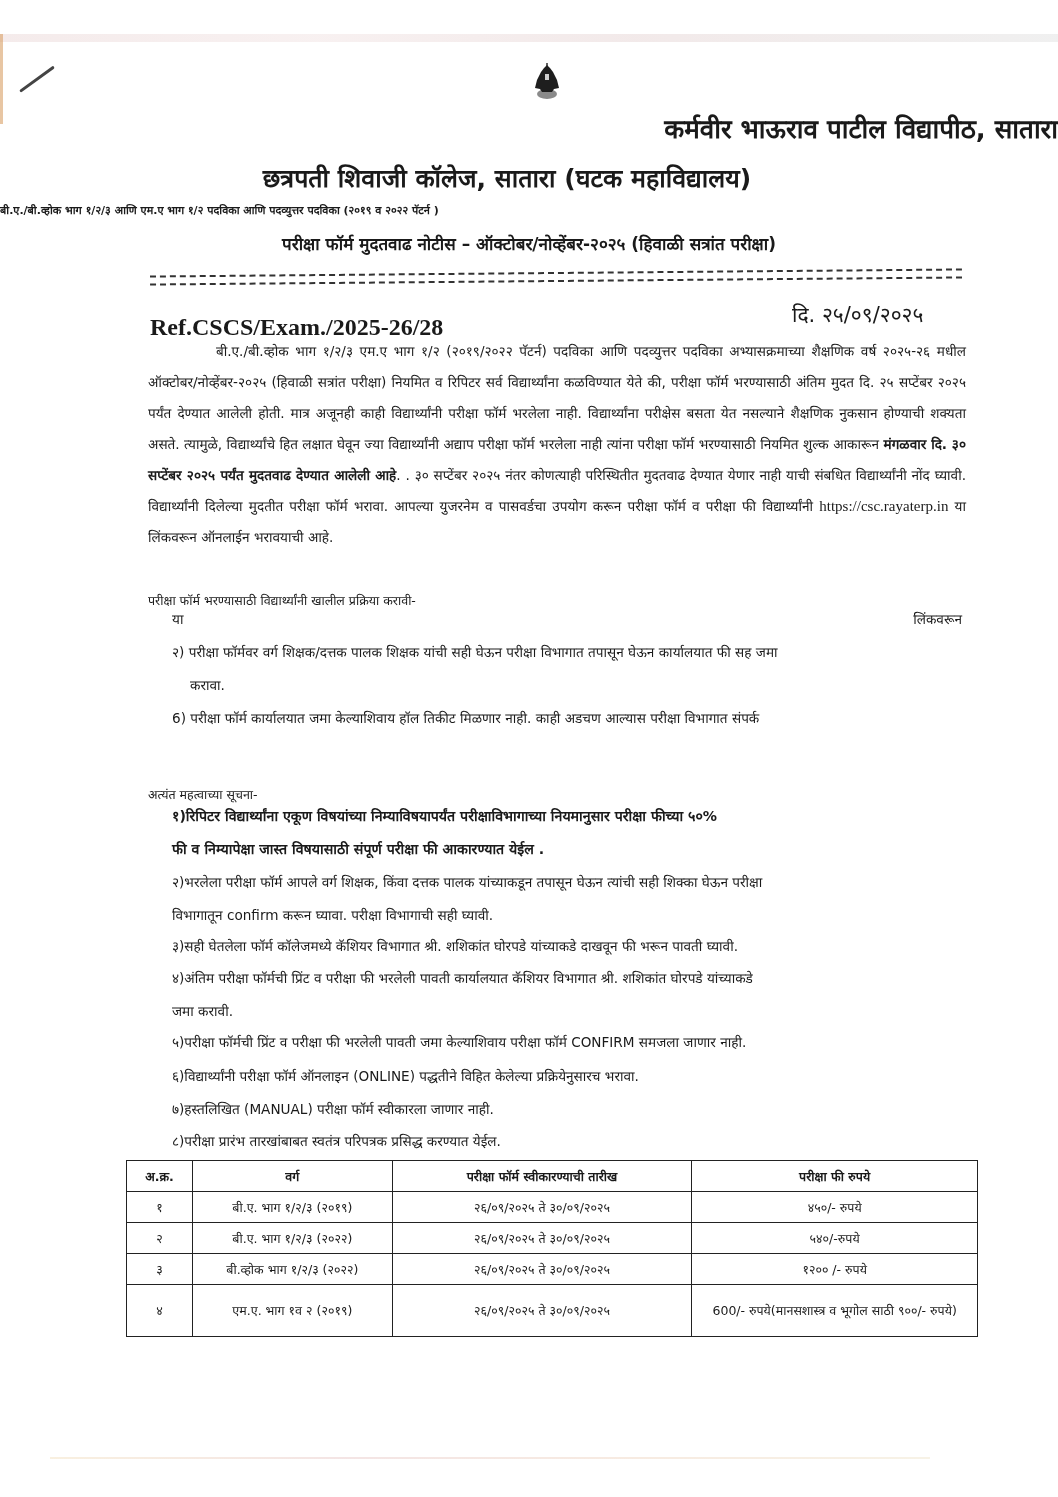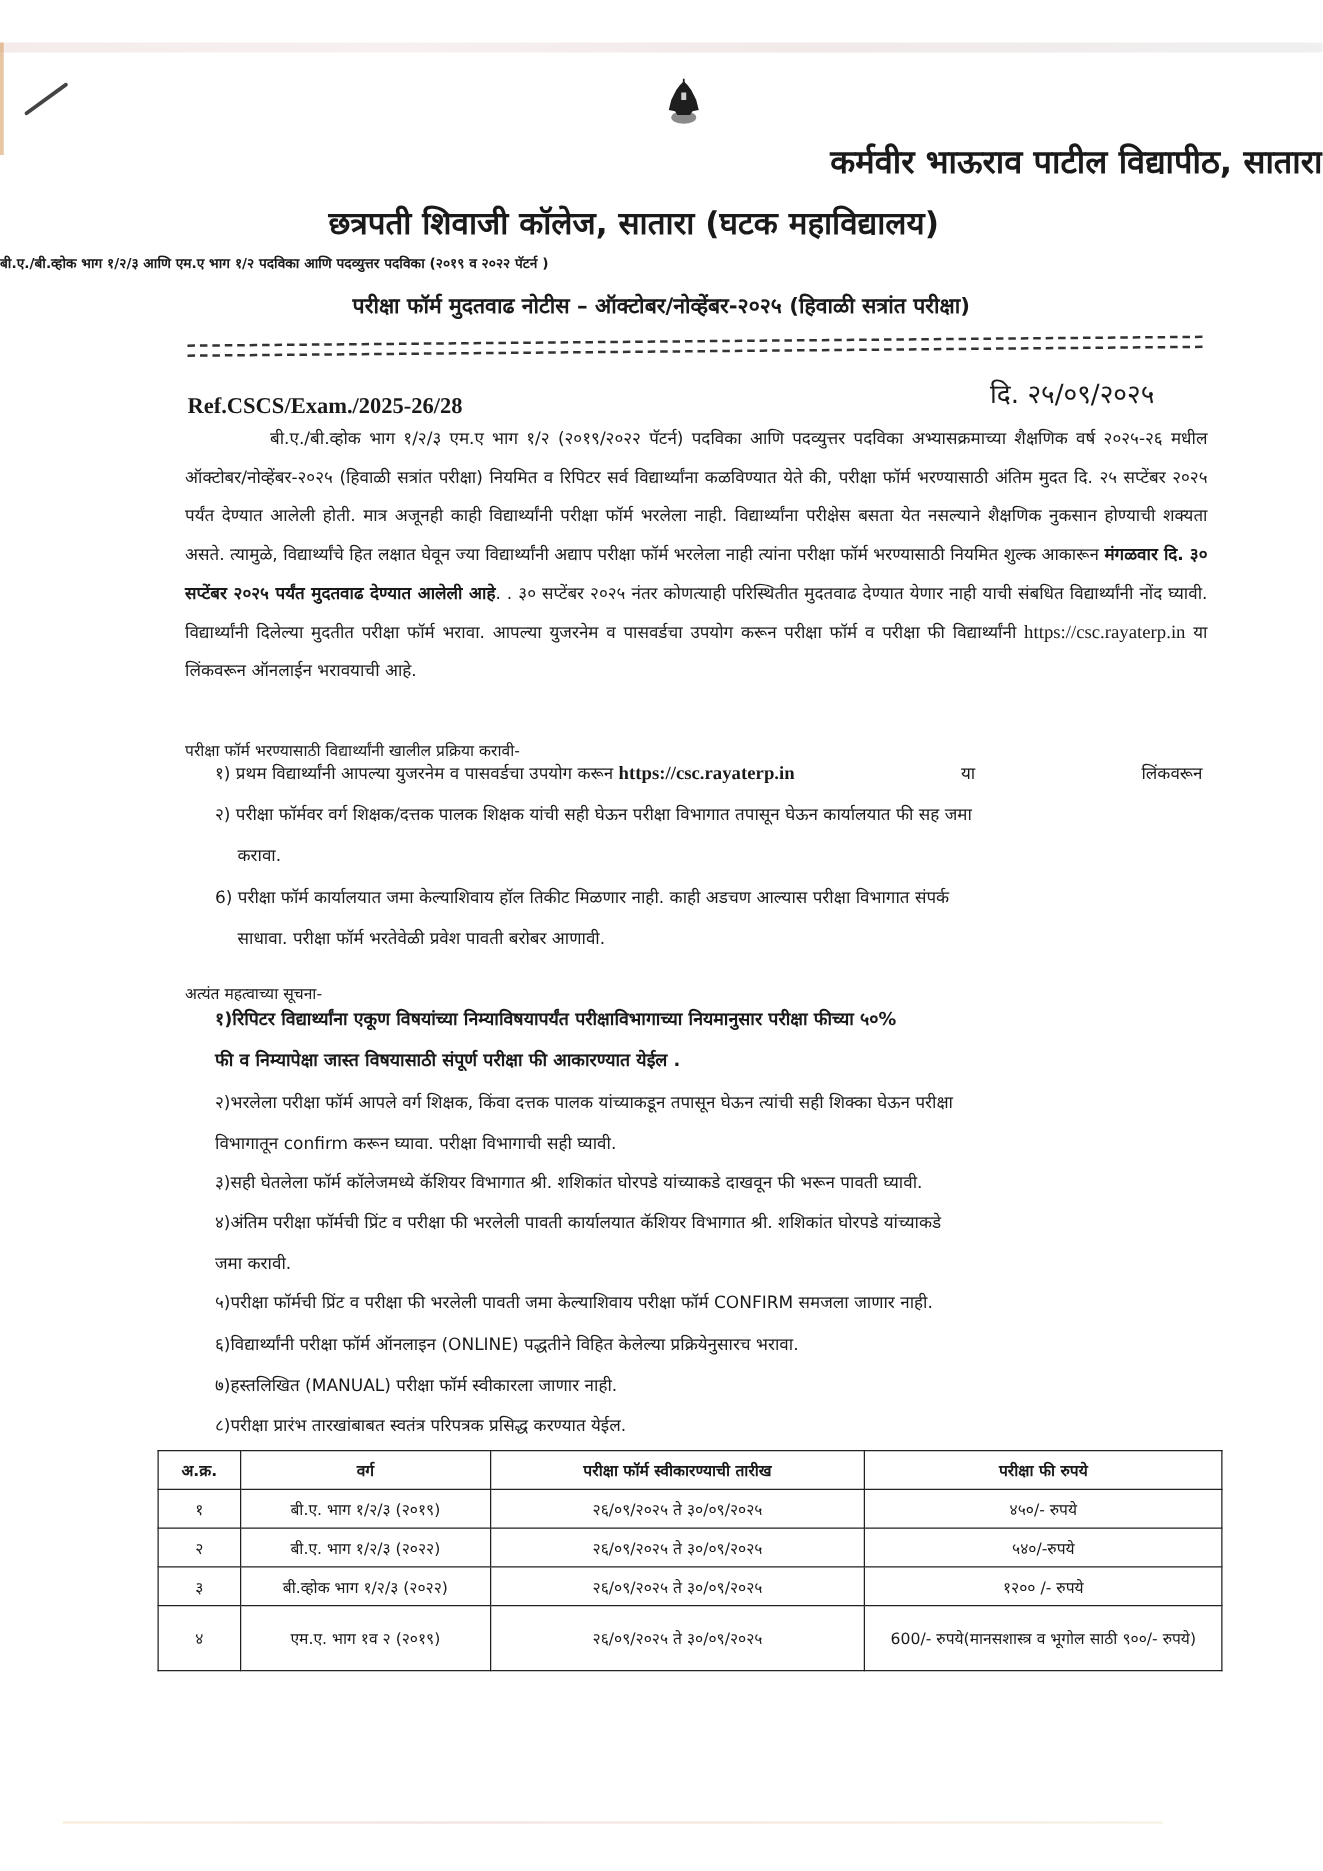--- a/index.html
+++ b/index.html
@@ -14,21 +14,21 @@
   .pen-mark { position: absolute; left: 20px; top: 62px; width: 42px; height: 3px; background: #444;
     transform: rotate(-36deg); transform-origin: left center; border-radius: 2px; top: 90px; }
   .logo { position: absolute; left: 532px; top: 62px; width: 30px; height: 40px; }
   .h1 { position: absolute; left: 0; width: 1058px; top: 110px; text-align: right; font-size: 26px; font-weight: bold; }
   .h2 { position: absolute; left: 0; width: 1014px; top: 160px; text-align: center; font-size: 25px; font-weight: bold; }
   .h3 { position: absolute; left: 0; width: 1058px; top: 202px; text-align: left; font-size: 11px; font-weight: bold; }
   .h4 { position: absolute; left: 0; width: 1058px; top: 232px; text-align: center; font-size: 17px; font-weight: bold; }
   .sep { position: absolute; left: 150px; width: 812px; height: 6px;
     border-top: 2px dashed #333; border-bottom: 2px dashed #333; }
   .sep1 { top: 272px; transform: rotate(-0.5deg); }
-  .ref { position: absolute; left: 150px; top: 314px; font-family: "Liberation Serif", serif; font-weight: bold; font-size: 18px; }
+  .ref { position: absolute; left: 150px; top: 314px; font-family: "Liberation Serif", serif; font-weight: bold; font-size: 24px; }
   .date { position: absolute; left: 792px; top: 300px; font-size: 21px; }
   .para { position: absolute; left: 148px; width: 818px; font-size: 13.6px; line-height: 31px; text-align: justify; }
   .para .indent { padding-left: 68px; }
   .para b { font-weight: bold; }
   .url { font-family: "Liberation Serif", serif; font-size: 15px; }
   .url-b { font-family: "Liberation Serif", serif; font-size: 15px; font-weight: bold; }
   .line { position: absolute; font-size: 13.6px; white-space: nowrap; }
   .sec-title { font-size: 12.5px; }
   .proc { position: absolute; left: 172px; width: 790px; font-size: 13.6px; line-height: 33px; }
   .proc .cont { padding-left: 18px; }
@@ -68,28 +68,26 @@
 <div class="ref">Ref.CSCS/Exam./2025-26/28</div>
 
 <div class="para" style="top: 336px;">
   <span class="indent"></span><span>बी.ए./बी.व्होक भाग १/२/३ एम.ए भाग १/२ (२०१९/२०२२ पॅटर्न) पदविका आणि पदव्युत्तर पदविका अभ्यासक्रमाच्या शैक्षणिक वर्ष २०२५-२६ मधील ऑक्टोबर/नोव्हेंबर-२०२५ (हिवाळी सत्रांत परीक्षा) नियमित व रिपिटर सर्व विद्यार्थ्यांना कळविण्यात येते की, परीक्षा फॉर्म भरण्यासाठी अंतिम मुदत दि. २५ सप्टेंबर २०२५ पर्यंत देण्यात आलेली होती. मात्र अजूनही काही विद्यार्थ्यांनी परीक्षा फॉर्म भरलेला नाही. विद्यार्थ्यांना परीक्षेस बसता येत नसल्याने शैक्षणिक नुकसान होण्याची शक्यता असते. त्यामुळे, विद्यार्थ्यांचे हित लक्षात घेवून ज्या विद्यार्थ्यांनी अद्याप परीक्षा फॉर्म भरलेला नाही त्यांना परीक्षा फॉर्म भरण्यासाठी नियमित शुल्क आकारून </span><b>मंगळवार दि. ३० सप्टेंबर २०२५ पर्यंत मुदतवाढ देण्यात आलेली आहे</b><span>. . ३० सप्टेंबर २०२५ नंतर कोणत्याही परिस्थितीत मुदतवाढ देण्यात येणार नाही याची संबधित विद्यार्थ्यांनी नोंद घ्यावी. विद्यार्थ्यांनी दिलेल्या मुदतीत परीक्षा फॉर्म भरावा. आपल्या युजरनेम व पासवर्डचा उपयोग करून परीक्षा फॉर्म व परीक्षा फी विद्यार्थ्यांनी </span><span class="url">https://csc.rayaterp.in</span><span> या लिंकवरून ऑनलाईन भरावयाची आहे.</span>
 </div>
 
 <div class="line sec-title" style="left:148px; top:592px;">परीक्षा फॉर्म भरण्यासाठी विद्यार्थ्यांनी खालील प्रक्रिया करावी-</div>
 
 <div class="proc" style="top: 603px;">
   <div style="display:flex; justify-content:space-between;">
-    <span><span>१) प्रथम विद्यार्थ्यांनी आपल्या युजरनेम व पासवर्डचा उपयोग करून </span><span class="url-b">https://csc.rayaterp.in</span></span>
     <span>या</span>
     <span>लिंकवरून</span>
   </div>
   <div>२) परीक्षा फॉर्मवर वर्ग शिक्षक/दत्तक पालक शिक्षक यांची सही घेऊन परीक्षा विभागात तपासून घेऊन कार्यालयात फी सह जमा</div>
   <div class="cont">करावा.</div>
   <div>6) परीक्षा फॉर्म कार्यालयात जमा केल्याशिवाय हॉल तिकीट मिळणार नाही. काही अडचण आल्यास परीक्षा विभागात संपर्क</div>
-  <div class="cont">साधावा. परीक्षा फॉर्म भरतेवेळी प्रवेश पावती बरोबर आणावी.</div>
 </div>
 
 <div class="line sec-title" style="left:148px; top:786px;">अत्यंत महत्वाच्या सूचना-</div>
 
 <div class="note bold" style="top: 800px;">
   <div>१)रिपिटर विद्यार्थ्यांना एकूण विषयांच्या निम्याविषयापर्यंत परीक्षाविभागाच्या नियमानुसार परीक्षा फीच्या ५०%</div>
   <div>फी व निम्यापेक्षा  जास्त विषयासाठी संपूर्ण परीक्षा फी आकारण्यात येईल .</div>
 </div>
 <div class="note" style="top: 866px;">
   <div>२)भरलेला परीक्षा फॉर्म आपले वर्ग शिक्षक, किंवा दत्तक पालक यांच्याकडून तपासून घेऊन त्यांची सही शिक्का घेऊन परीक्षा</div>

